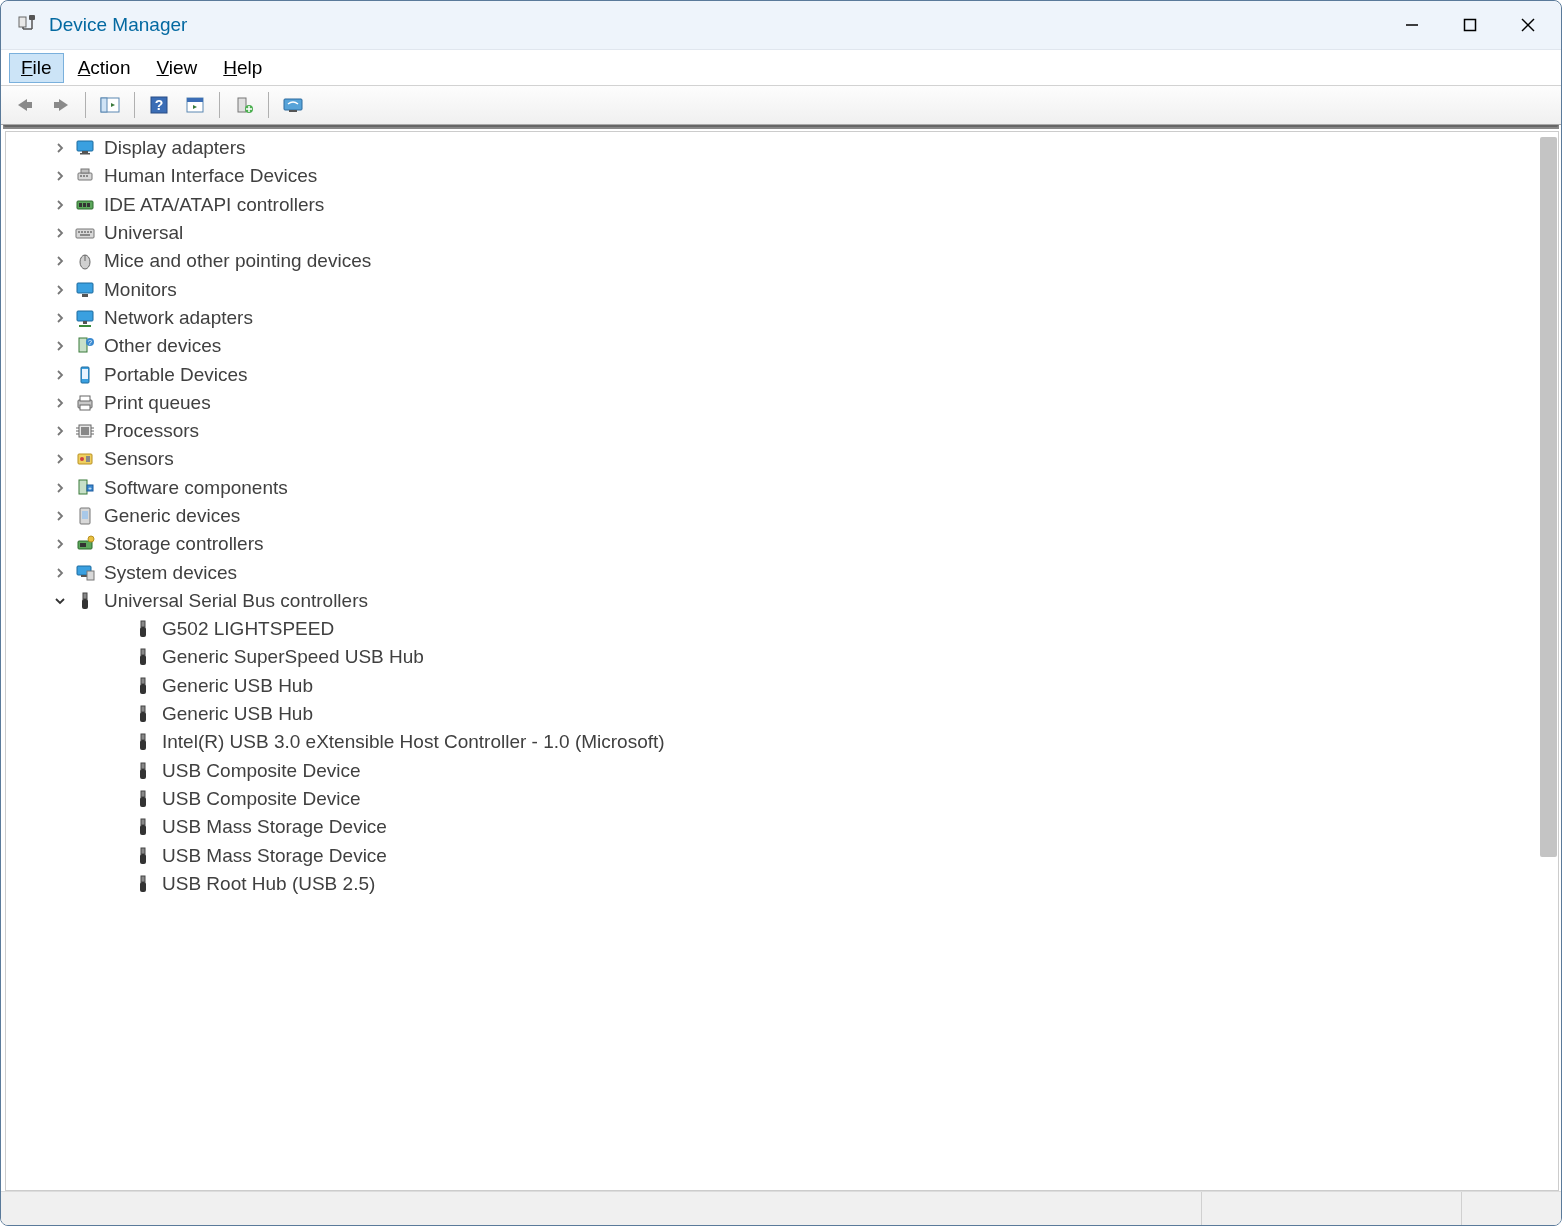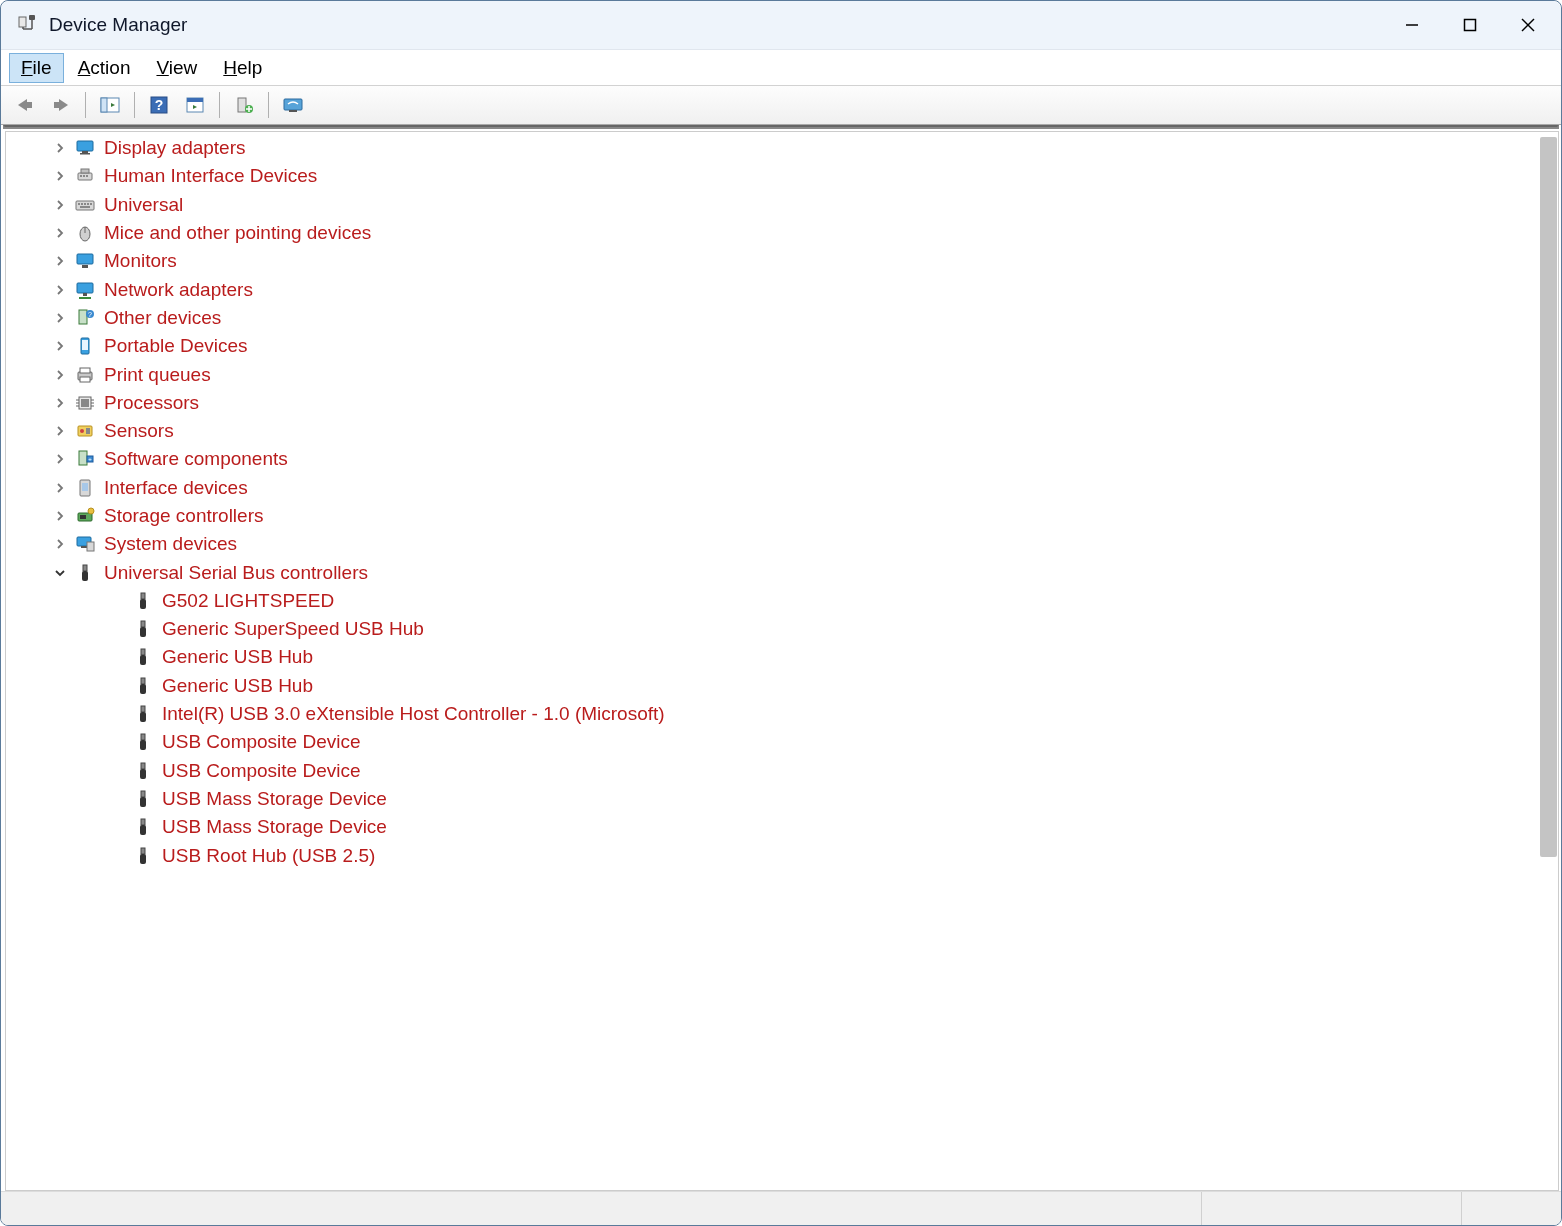--- a/index.html
+++ b/index.html
@@ -28,21 +28,21 @@
   .titlebar .app-icon {
     width: 24px;
     height: 24px;
     margin-right: 10px;
     display: inline-flex;
     align-items: center;
     justify-content: center;
   }
   .titlebar .title {
     font-size: 19px;
-    color: #0f172a;
+    color: #0369a1;
   }
   .titlebar .spacer { flex: 1; }
   .win-controls { display: flex; }
   .win-btn {
     width: 58px;
     height: 48px;
     display: flex;
     align-items: center;
     justify-content: center;
     cursor: pointer;
@@ -149,21 +149,21 @@
     width: 22px;
     height: 22px;
     display: inline-flex;
     align-items: center;
     justify-content: center;
     margin-right: 8px;
     flex-shrink: 0;
   }
   .row-label {
     font-size: 19px;
-    color: #b91c1c;
+    color: #404040;
   }
   
   .statusbar {
     height: 34px;
     background: #f0f0f0;
     border-top: 1px solid #dcdcdc;
     display: flex;
   }
   .status-cell {
     border-left: 1px solid #d0d0d0;
@@ -306,20 +306,36 @@
         <span class="row-label">Human Interface Devices</span>
       </div>
       <div class="tree-row">
         <span class="chev">
           <svg width="12" height="12" viewBox="0 0 12 12">
             <path d="M4 2 L8 6 L4 10" stroke="#777" stroke-width="1.8" fill="none"></path>
           </svg>
         </span>
         <span class="dev-icon">
           <svg width="20" height="20" viewBox="0 0 20 20">
+            <rect x="2" y="6" width="16" height="8" rx="1" fill="#5da85d" stroke="#2d6a2d"></rect>
+            <rect x="4" y="8" width="3" height="4" fill="#333"></rect>
+            <rect x="8" y="8" width="3" height="4" fill="#333"></rect>
+            <rect x="12" y="8" width="3" height="4" fill="#333"></rect>
+          </svg>
+        </span>
+        <span class="row-label">IDE ATA/ATAPI controllers</span>
+      </div>
+      <div class="tree-row">
+        <span class="chev">
+          <svg width="12" height="12" viewBox="0 0 12 12">
+            <path d="M4 2 L8 6 L4 10" stroke="#777" stroke-width="1.8" fill="none"></path>
+          </svg>
+        </span>
+        <span class="dev-icon">
+          <svg width="20" height="20" viewBox="0 0 20 20">
             <rect x="1" y="6" width="18" height="9" rx="1" fill="#d8d8d8" stroke="#777"></rect>
             <rect x="3" y="8" width="2" height="2" fill="#888"></rect>
             <rect x="6" y="8" width="2" height="2" fill="#888"></rect>
             <rect x="9" y="8" width="2" height="2" fill="#888"></rect>
             <rect x="12" y="8" width="2" height="2" fill="#888"></rect>
             <rect x="15" y="8" width="2" height="2" fill="#888"></rect>
             <rect x="5" y="11" width="10" height="2" fill="#888"></rect>
           </svg>
         </span>
         <span class="row-label">Universal</span>
@@ -466,21 +482,21 @@
           <svg width="12" height="12" viewBox="0 0 12 12">
             <path d="M4 2 L8 6 L4 10" stroke="#777" stroke-width="1.8" fill="none"></path>
           </svg>
         </span>
         <span class="dev-icon">
           <svg width="20" height="20" viewBox="0 0 20 20">
             <rect x="5" y="2" width="10" height="16" rx="1" fill="#d8d8d8" stroke="#777"></rect>
             <rect x="7" y="5" width="6" height="8" fill="#a8c8e8"></rect>
           </svg>
         </span>
-        <span class="row-label">Interface devices</span>
+        <span class="row-label">Generic devices</span>
       </div>
       <div class="tree-row">
         <span class="chev">
           <svg width="12" height="12" viewBox="0 0 12 12">
             <path d="M4 2 L8 6 L4 10" stroke="#777" stroke-width="1.8" fill="none"></path>
           </svg>
         </span>
         <span class="dev-icon">
           <svg width="20" height="20" viewBox="0 0 20 20">
             <rect x="3" y="7" width="14" height="8" rx="1" fill="#5da85d" stroke="#2d6a2d"></rect>

